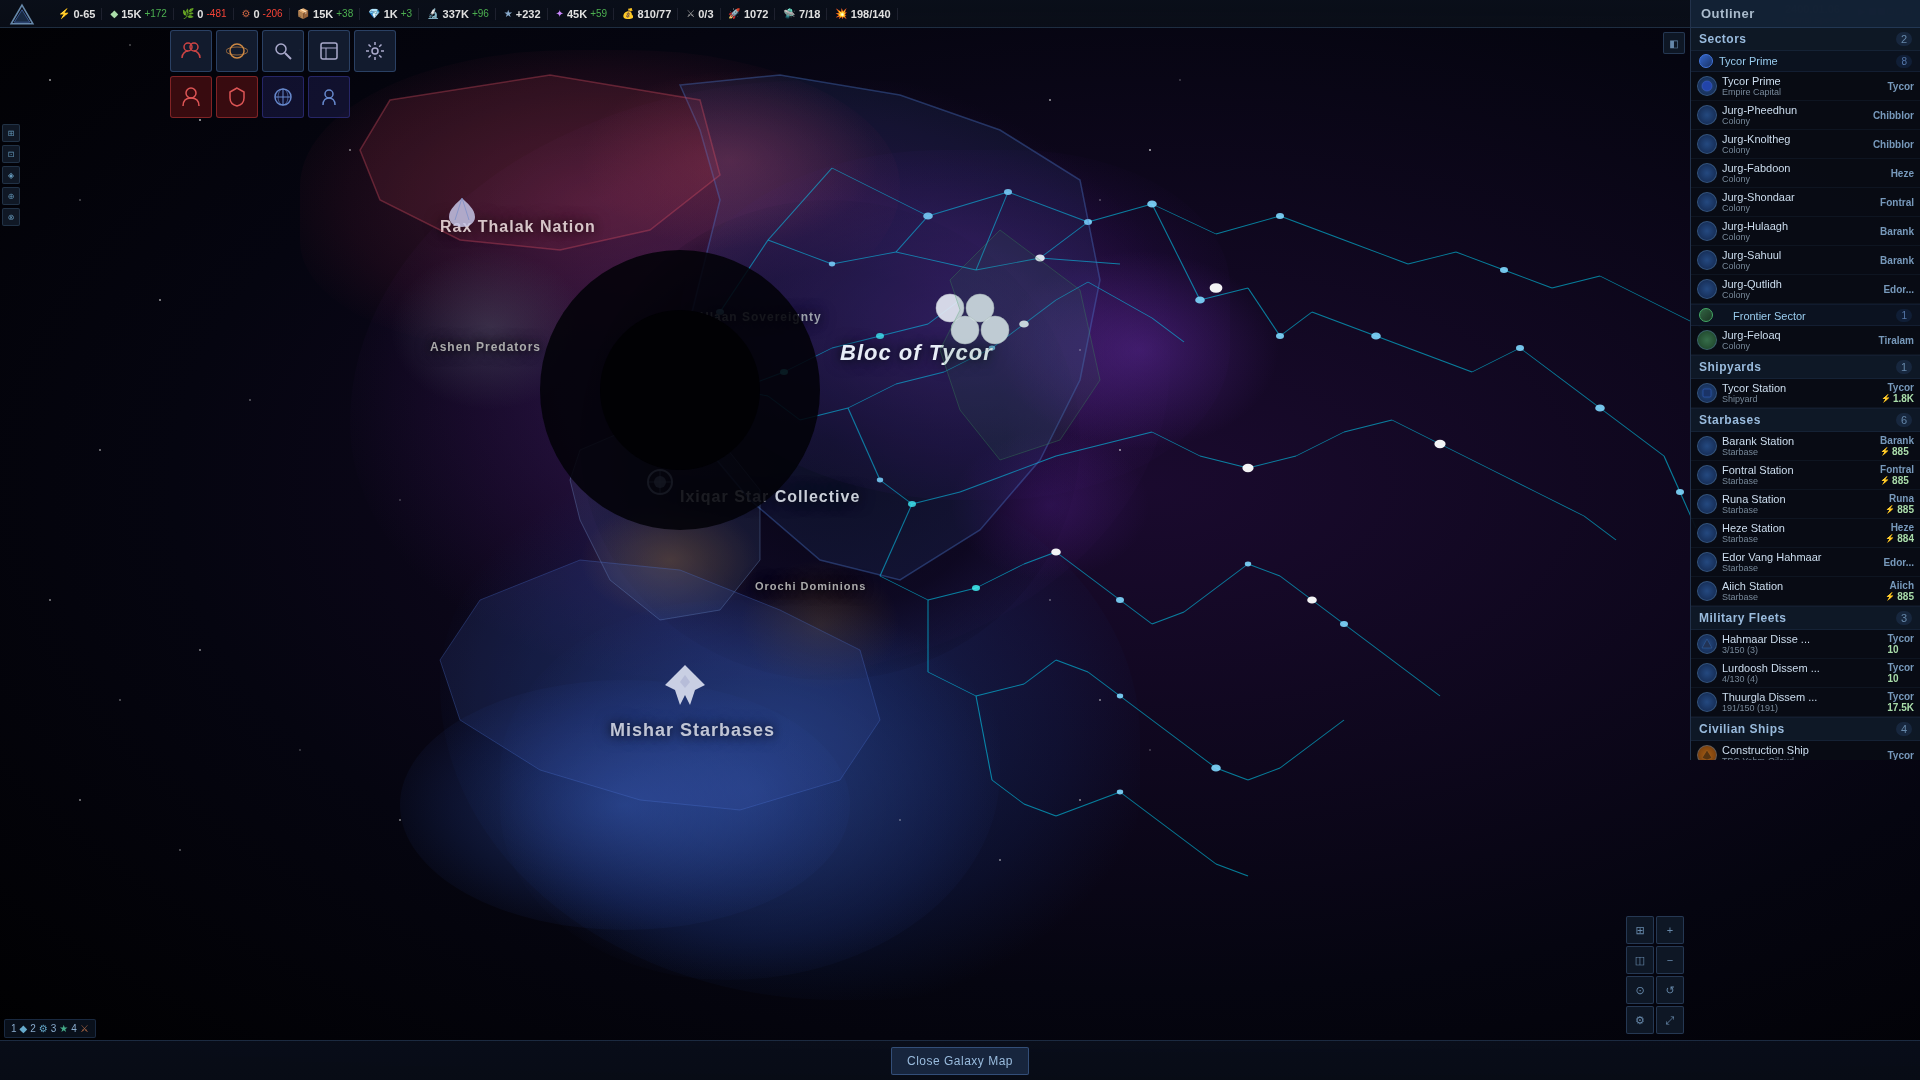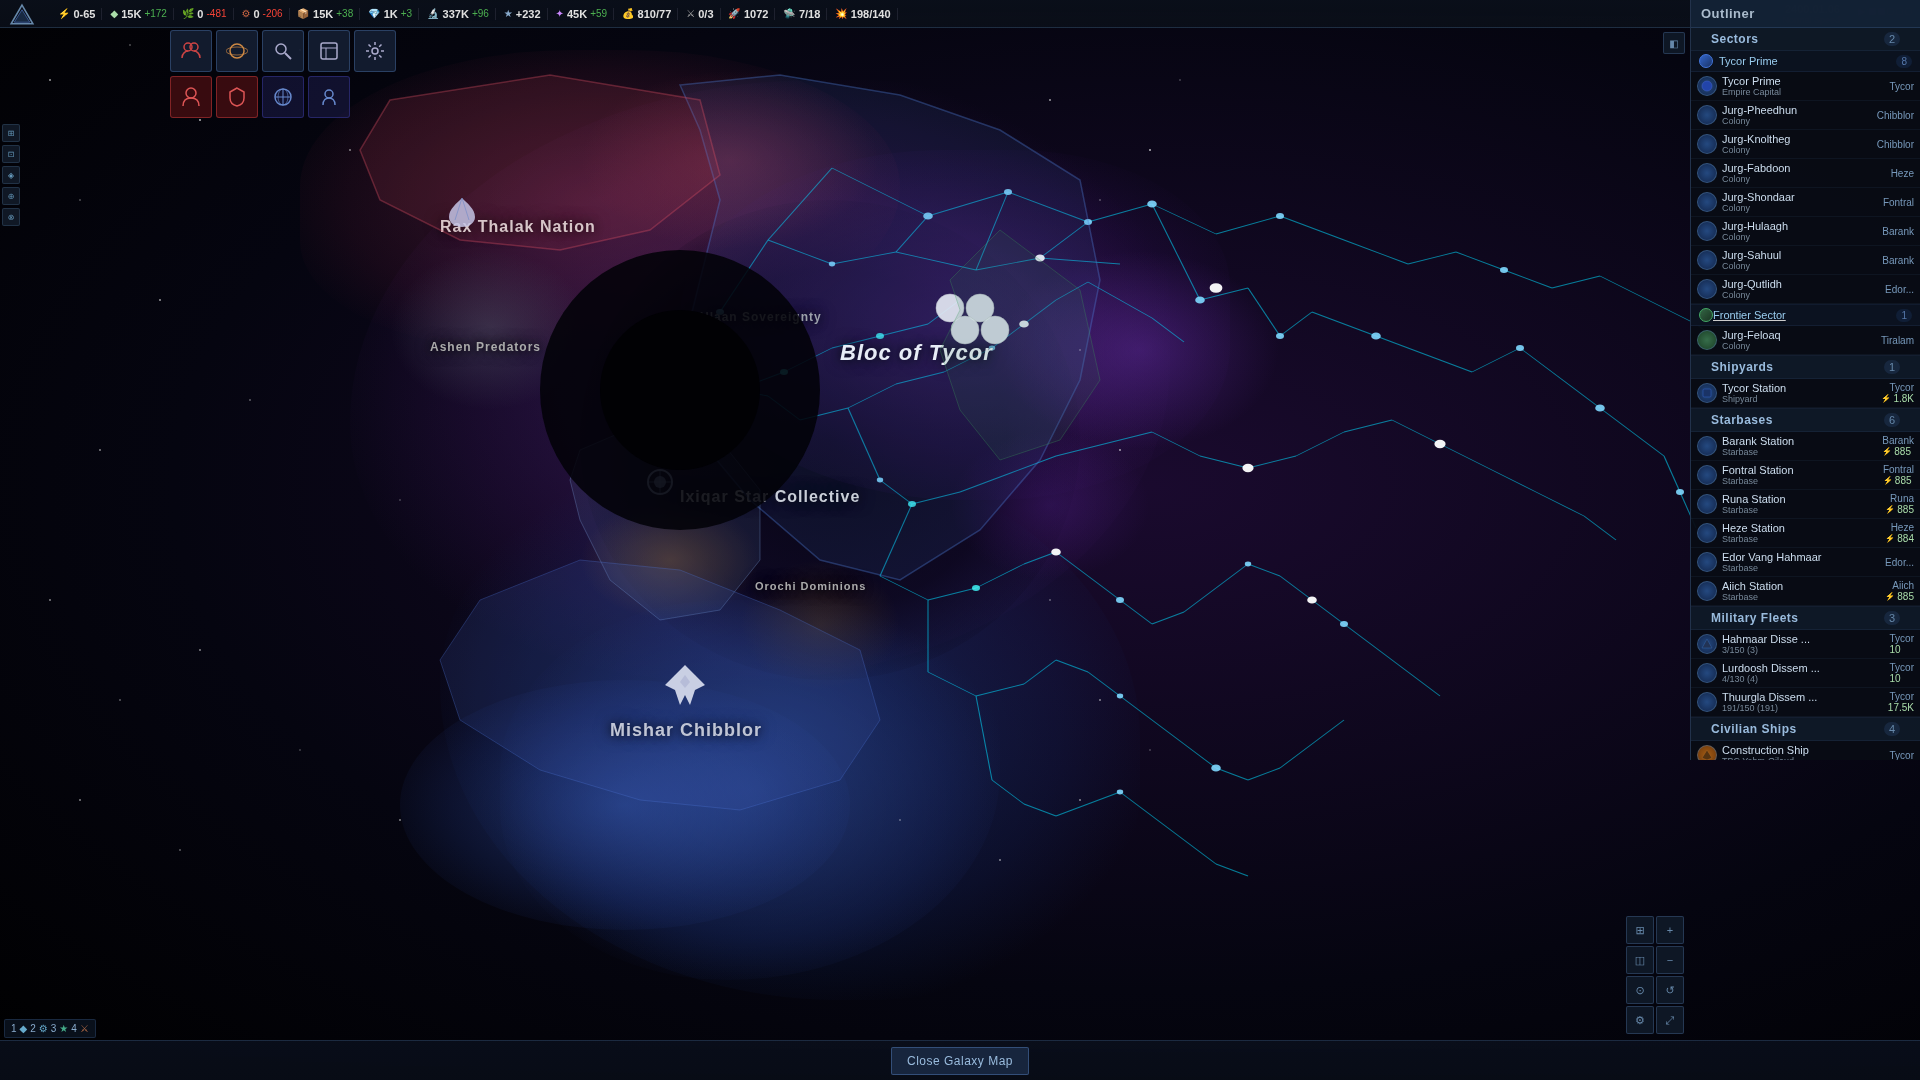--- a/index.html
+++ b/index.html
@@ -249,21 +249,21 @@
     }
 
     .outliner-section {
       border-bottom: 1px solid rgba(40,60,90,0.4);
     }
 
     .outliner-section-header {
       display: flex;
       align-items: center;
       justify-content: space-between;
-      padding: 4px 20px;
+      padding: 4px 8px;
       background: rgba(15,25,40,0.9);
       cursor: pointer;
       border-bottom: 1px solid rgba(40,60,90,0.3);
     }
 
     .section-label {
       font-size: 12px;
       color: #99bbdd;
       font-weight: bold;
       letter-spacing: 0.5px;
@@ -312,20 +312,21 @@
     .item-sub {
       font-size: 9px;
       color: #778899;
       white-space: nowrap;
       overflow: hidden;
       text-overflow: ellipsis;
     }
     .item-right {
       text-align: right;
       flex-shrink: 0;
+      font-weight: bold;
     }
     .item-location {
       font-size: 10px;
       color: #7799bb;
       white-space: nowrap;
     }
     .item-value {
       font-size: 10px;
       color: #88cc88;
       display: flex;
@@ -556,21 +557,21 @@
       <circle cx="550" cy="280" r="2.5"></circle>
         <circle cx="490" cy="310" r="2.5"></circle>
       <circle cx="570" cy="420" r="2.5"></circle>
         <circle cx="610" cy="490" r="2.5"></circle>
     </g>
   </svg>
 
   <div class="faction-label bloc-tycor">Bloc of Tycor</div>
   <div class="faction-label rax-thalak">Rax Thalak Nation</div>
   <div class="faction-label ixiqar">Ixiqar Star Collective</div>
-  <div class="faction-label mishar">Mishar Chibblor</div>
+  <div class="faction-label mishar">Mishar Starbases</div>
   <div class="faction-label ashen">Ashen Predators</div>
   <div class="faction-label ulaan">Ulaan Sovereignty</div>
   <div class="faction-label orochi">Orochi Dominions</div>
 
   <div class="tycor-icon">
     <svg viewBox="0 0 90 80" fill="none">
       <circle cx="30" cy="20" r="14" fill="rgba(255,255,255,0.9)" stroke="rgba(200,200,200,0.5)" stroke-width="1"></circle>
       <circle cx="60" cy="20" r="14" fill="rgba(255,255,255,0.9)" stroke="rgba(200,200,200,0.5)" stroke-width="1"></circle>
       <circle cx="45" cy="42" r="14" fill="rgba(255,255,255,0.9)" stroke="rgba(200,200,200,0.5)" stroke-width="1"></circle>
       <circle cx="75" cy="42" r="14" fill="rgba(255,255,255,0.9)" stroke="rgba(200,200,200,0.5)" stroke-width="1"></circle>
@@ -878,21 +879,21 @@
       <div class="item-info">
         <div class="item-name">Jurg-Qutlidh</div>
         <div class="item-sub">Colony</div>
       </div>
       <div class="item-right">
         <div class="item-location">Edor...</div>
       </div>
     </div>
 
     <div style="background:rgba(12,20,35,0.8);padding:3px 8px;display:flex;align-items:center;justify-content:space-between;border-bottom:1px solid rgba(30,50,80,0.4);border-top:1px solid rgba(30,50,80,0.3);cursor:pointer;">
-      <div style="display:flex;align-items:center;gap:0;text-decoration:underline;">
+      <div style="display:flex;align-items:flex-end;gap:20px;">
         <div style="width:14px;height:14px;background:linear-gradient(135deg,#336644,#1a3322);border-radius:50%;border:1px solid #44aa66;"></div>
         <span style="font-size:11px;color:#99ccee;">Frontier Sector</span>
       </div>
       <span style="font-size:10px;color:#5577aa;background:rgba(20,40,70,0.6);padding:1px 5px;border-radius:8px;">1</span>
     </div>
     <div class="outliner-item">
       <div class="item-icon icon-frontier"></div>
       <div class="item-info">
         <div class="item-name">Jurg-Feloaq</div>
         <div class="item-sub">Colony</div>

